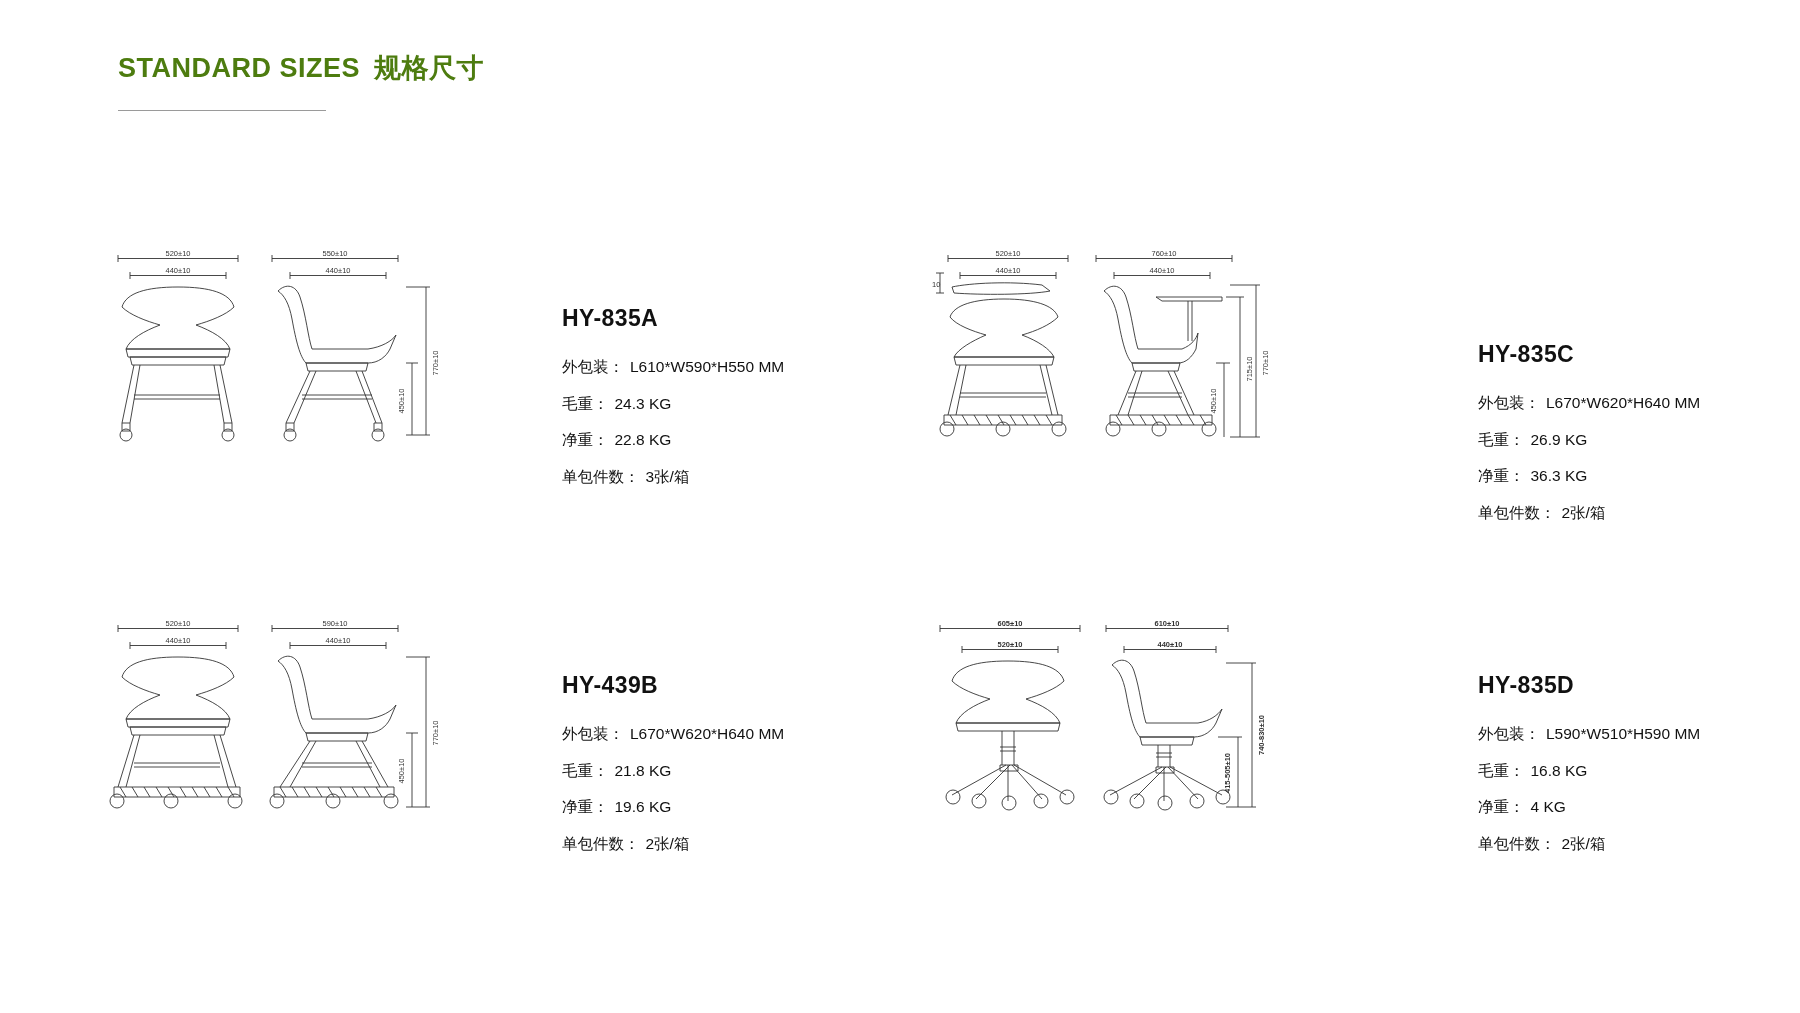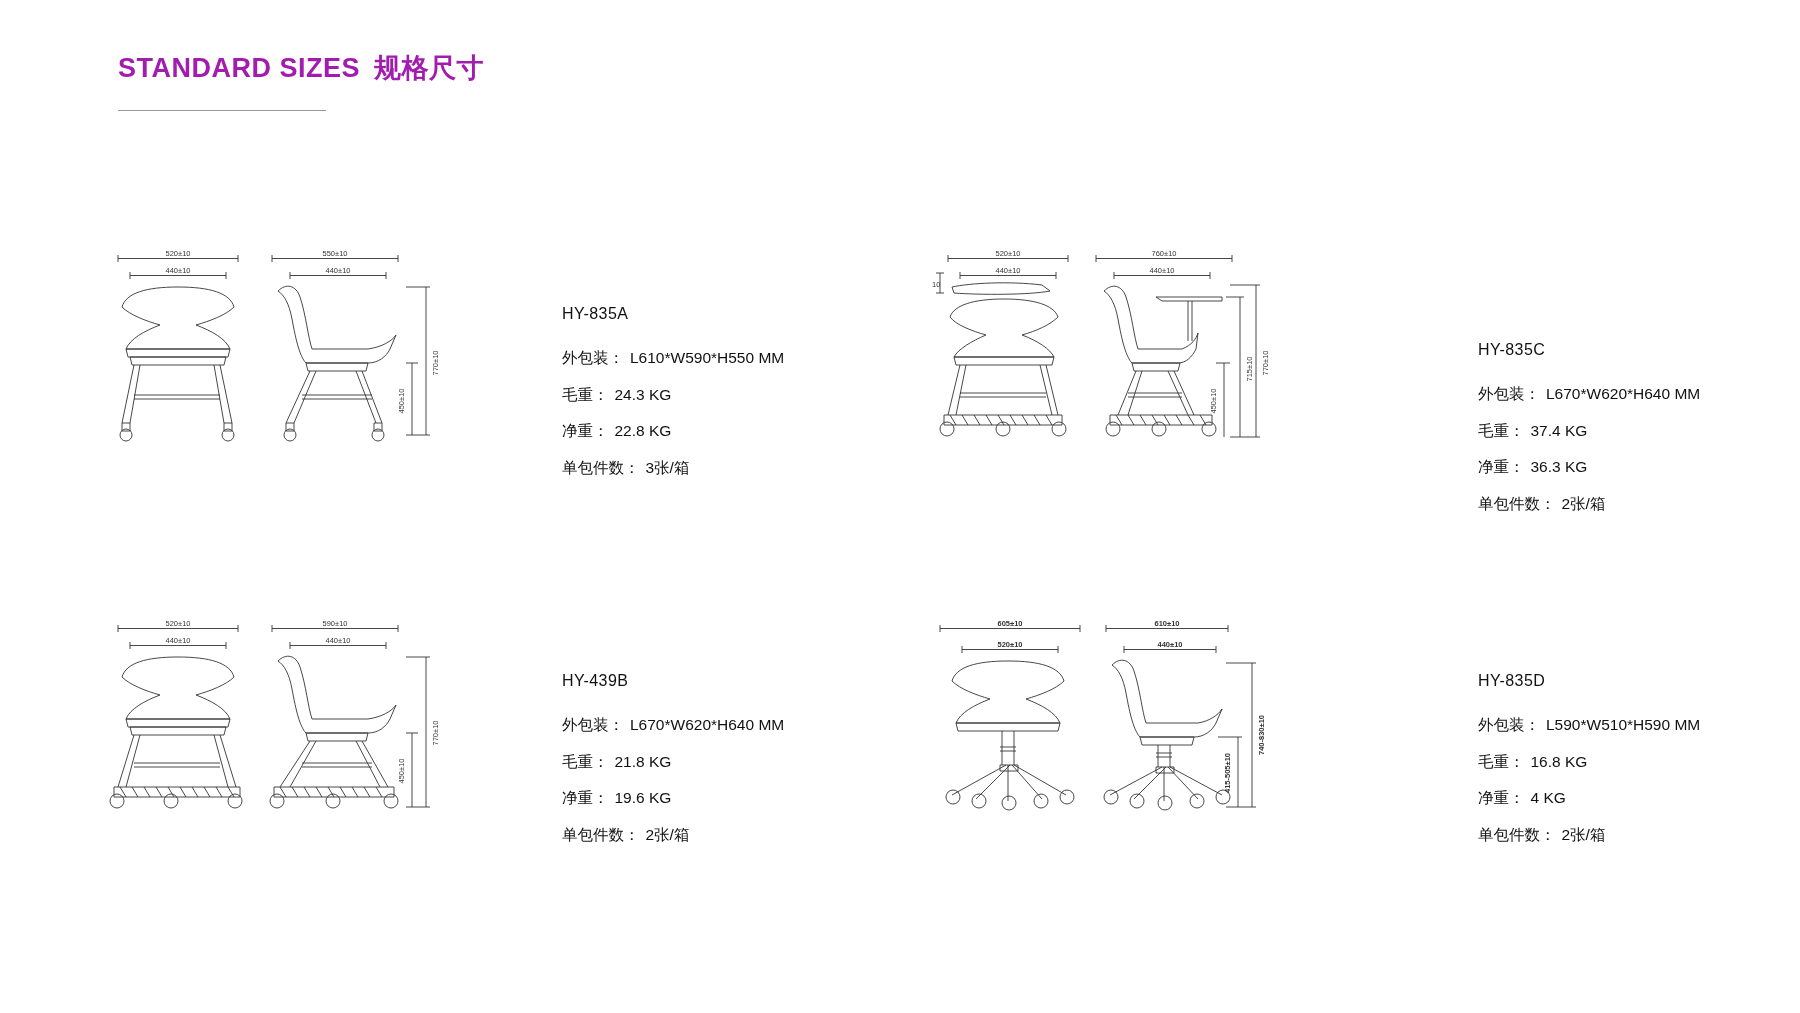--- a/index.html
+++ b/index.html
@@ -23,43 +23,43 @@
   
   .header {
     position: absolute;
     left: 118px;
     top: 50px;
   }
   .header-title {
     font-size: 27px;
     font-weight: bold;
     letter-spacing: 0.5px;
-    color: #a21caf;
+    color: #4d7c0f;
     white-space: nowrap;
   }
   .header-title .cn {
     font-weight: bold;
     margin-left: 14px;
   }
   .header-rule {
     position: absolute;
     left: 118px;
     top: 110px;
     width: 208px;
     height: 1px;
     background: #9a9a9a;
   }
   .specs {
     position: absolute;
     font-size: 15.5px;
     color: #111;
   }
   .spec-title {
-    font-size: 16px;
-    font-weight: normal;
+    font-size: 23px;
+    font-weight: bold;
     letter-spacing: 0.4px;
     margin-bottom: 26px;
   }
   .spec-line {
     margin-bottom: 18px;
     white-space: nowrap;
     line-height: 1.2;
   }
   .spec-line .lbl { }
   .spec-line .val { margin-left: 6px; }
@@ -199,21 +199,21 @@
       <text class="dimtxt" x="286" y="156" text-anchor="middle" transform="rotate(-90 286 156)">450±10</text>
     </svg>
   </div>
 
   <div class="specs" style="left:1478px; top:305px;margin-top:36px;">
     <div class="spec-title">HY-835C</div>
     <div class="spec-line">
       <span class="lbl">外包装：</span><span class="val">L670*W620*H640 MM</span>
     </div>
     <div class="spec-line">
-      <span class="lbl">毛重：</span><span class="val">37.4 KG</span>
+      <span class="lbl">毛重：</span><span class="val">26.9 KG</span>
     </div>
     <div class="spec-line">
       <span class="lbl">净重：</span><span class="val">36.3 KG</span>
     </div>
     <div class="spec-line">
       <span class="lbl">单包件数：</span><span class="val">2张/箱</span>
     </div>
   </div>
 
   <div class="drawing" style="left:100px; top:615px;">

